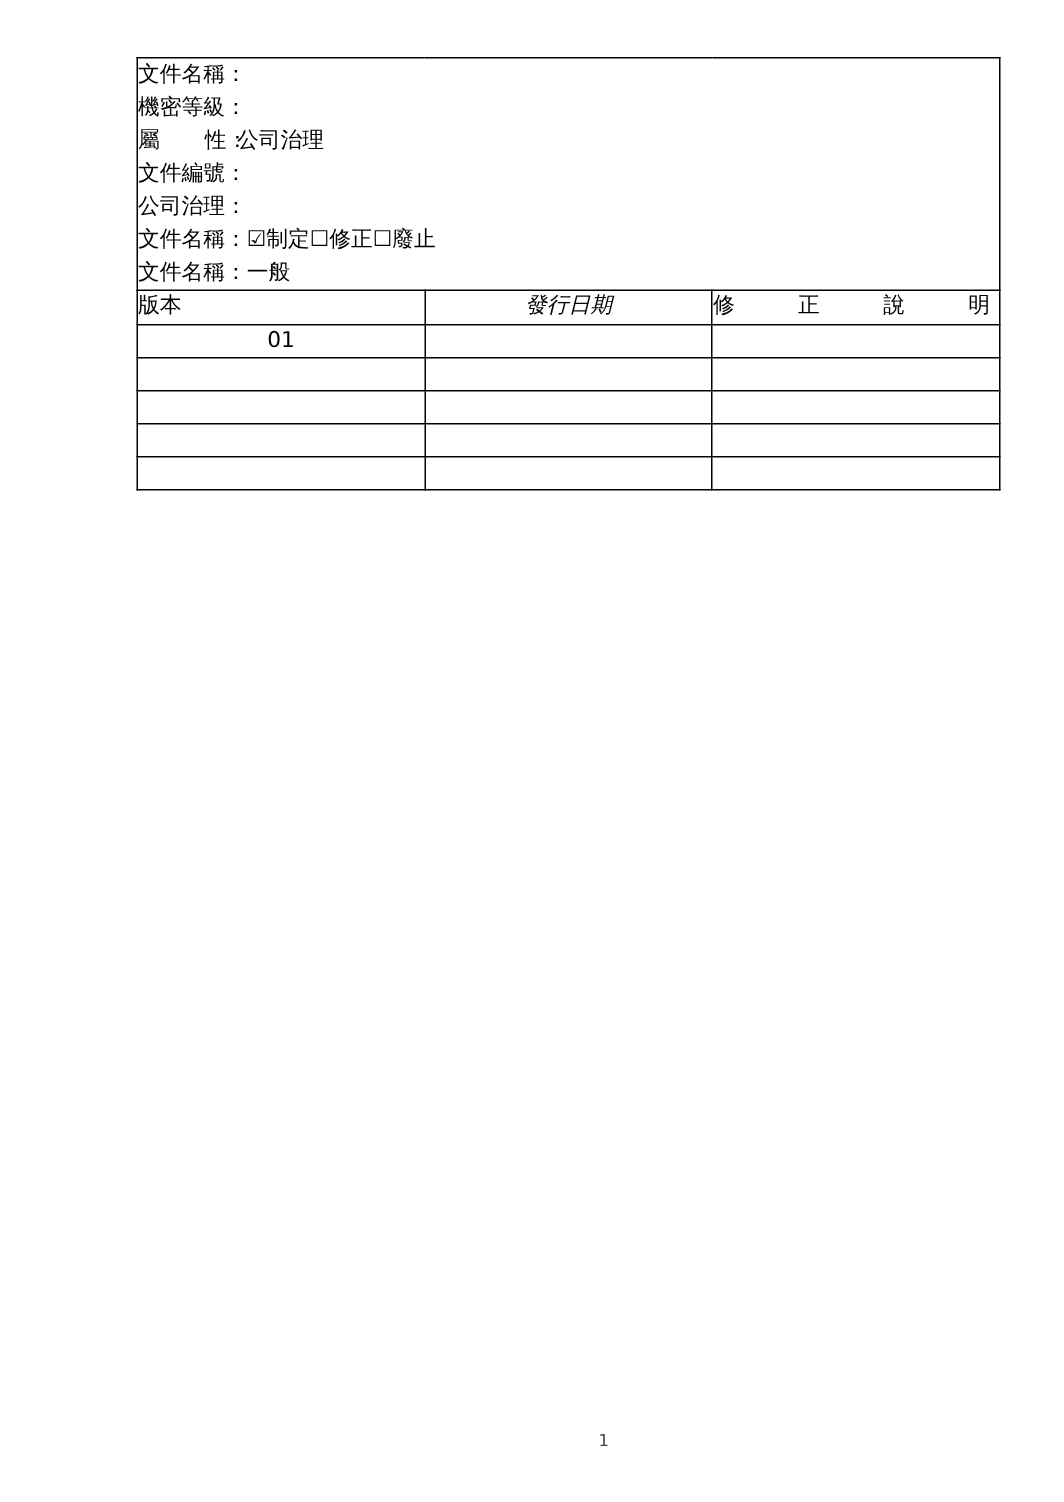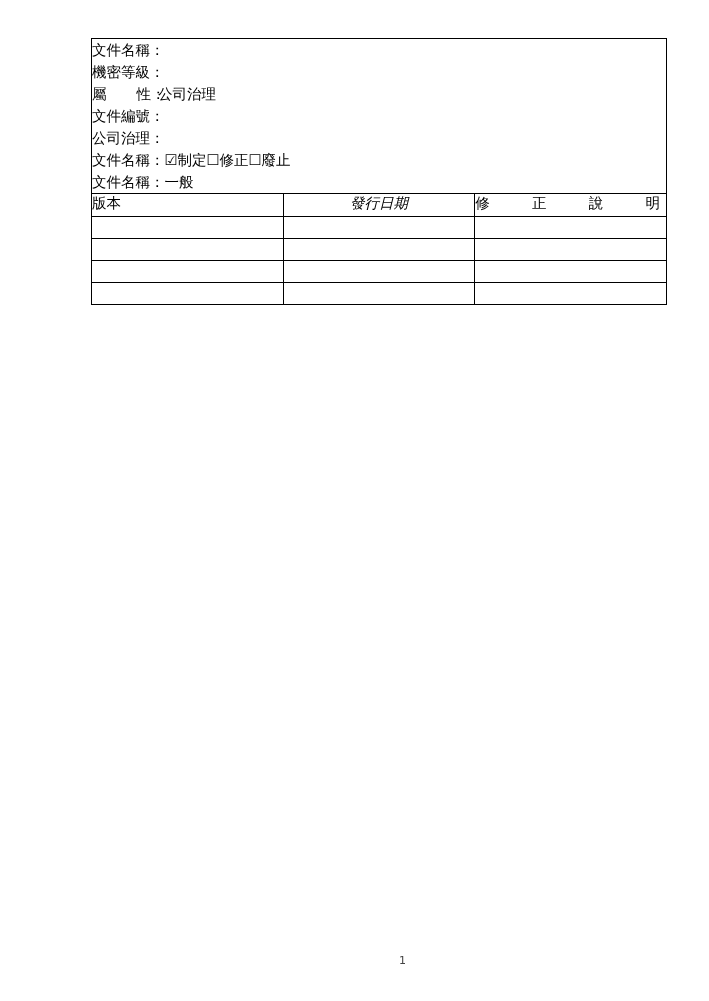--- a/index.html
+++ b/index.html
@@ -172,20 +172,25 @@
           <span class="desc-head">
             <span>修</span>
             <span>正</span>
             <span>說</span>
             <span>明</span>
           </span>
         </td>
       </tr>
 
       <tr class="data-row">
+        <td class="col-version">01</td>
+        <td class="col-date"></td>
+        <td class="col-desc"></td>
+      </tr>
+      <tr class="data-row">
         <td class="col-version"></td>
         <td class="col-date"></td>
         <td class="col-desc"></td>
       </tr>
       <tr class="data-row">
         <td class="col-version"></td>
         <td class="col-date"></td>
         <td class="col-desc"></td>
       </tr>
       <tr class="data-row">

